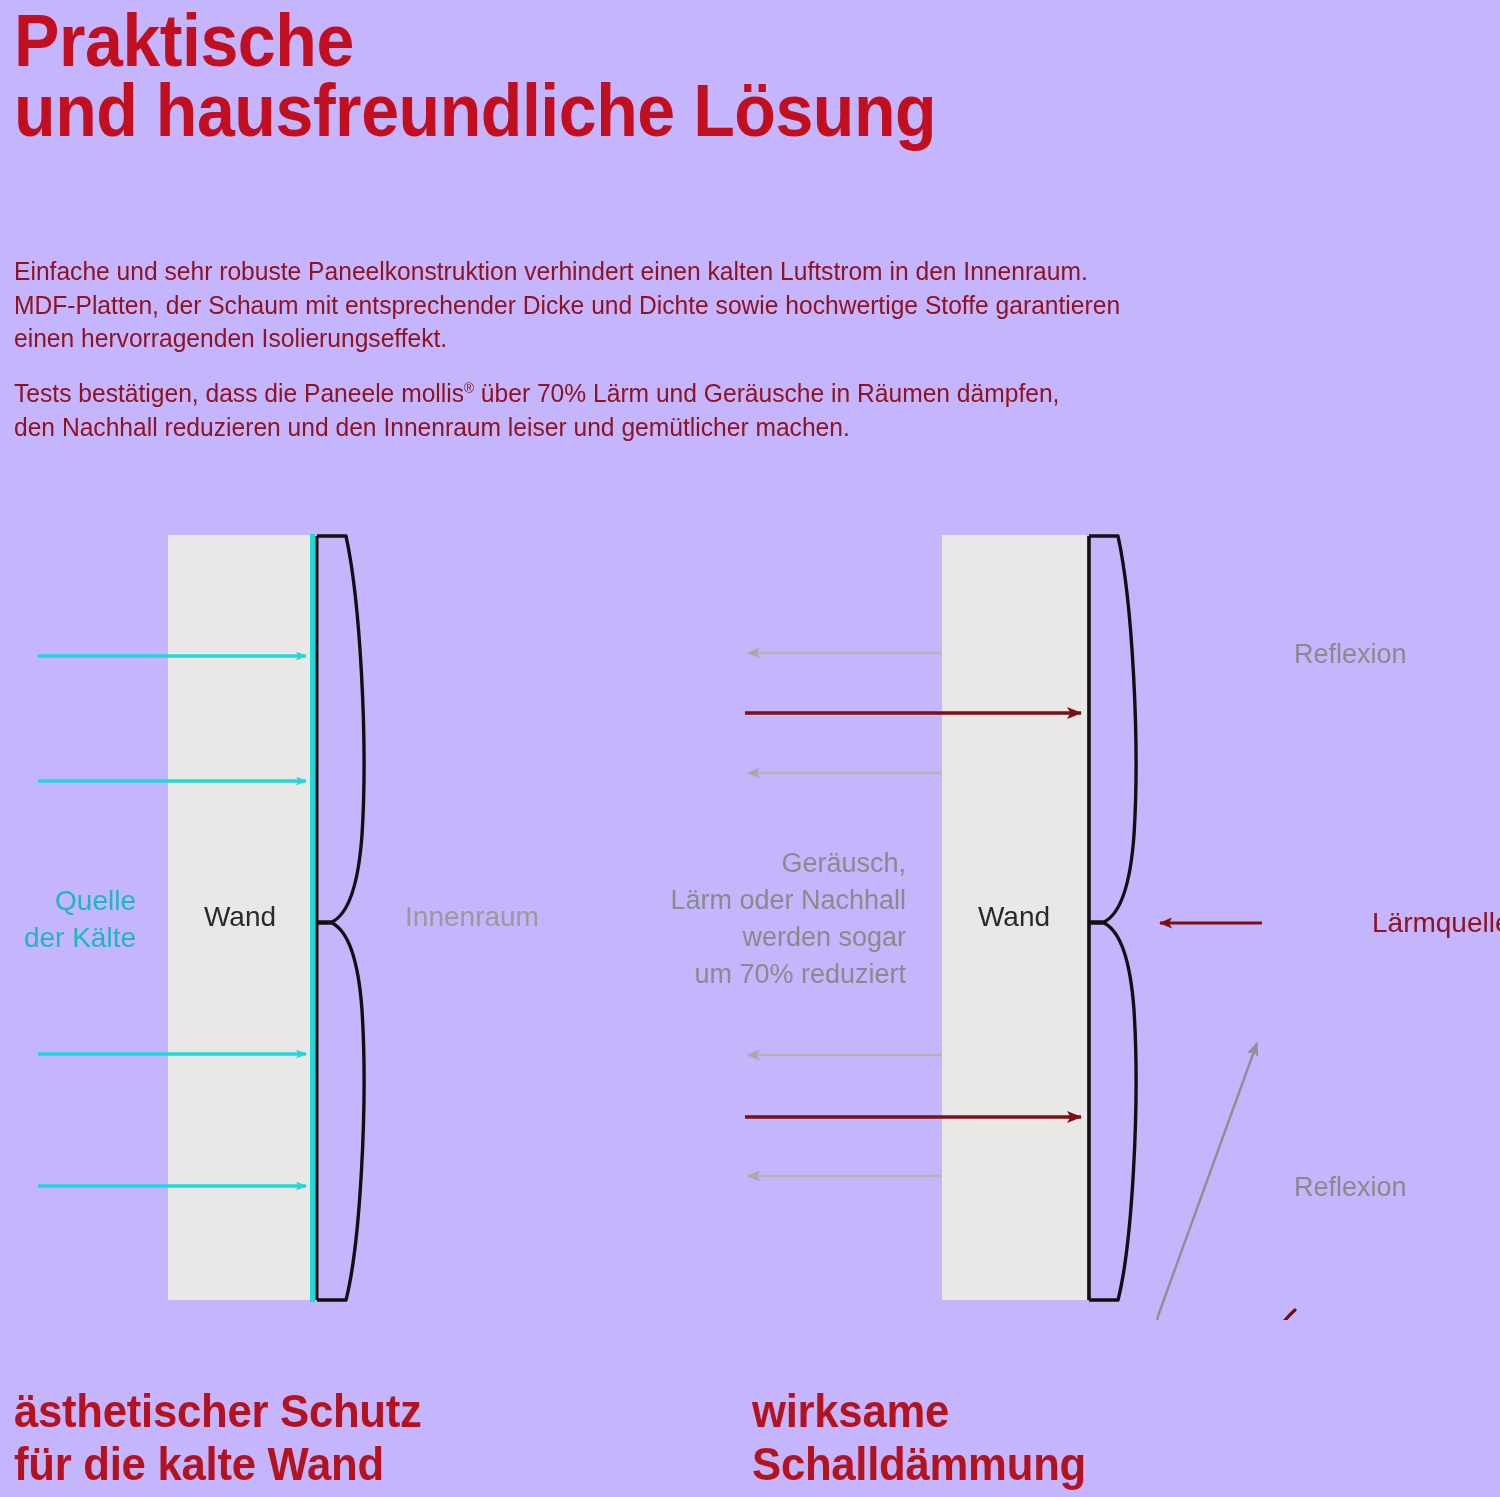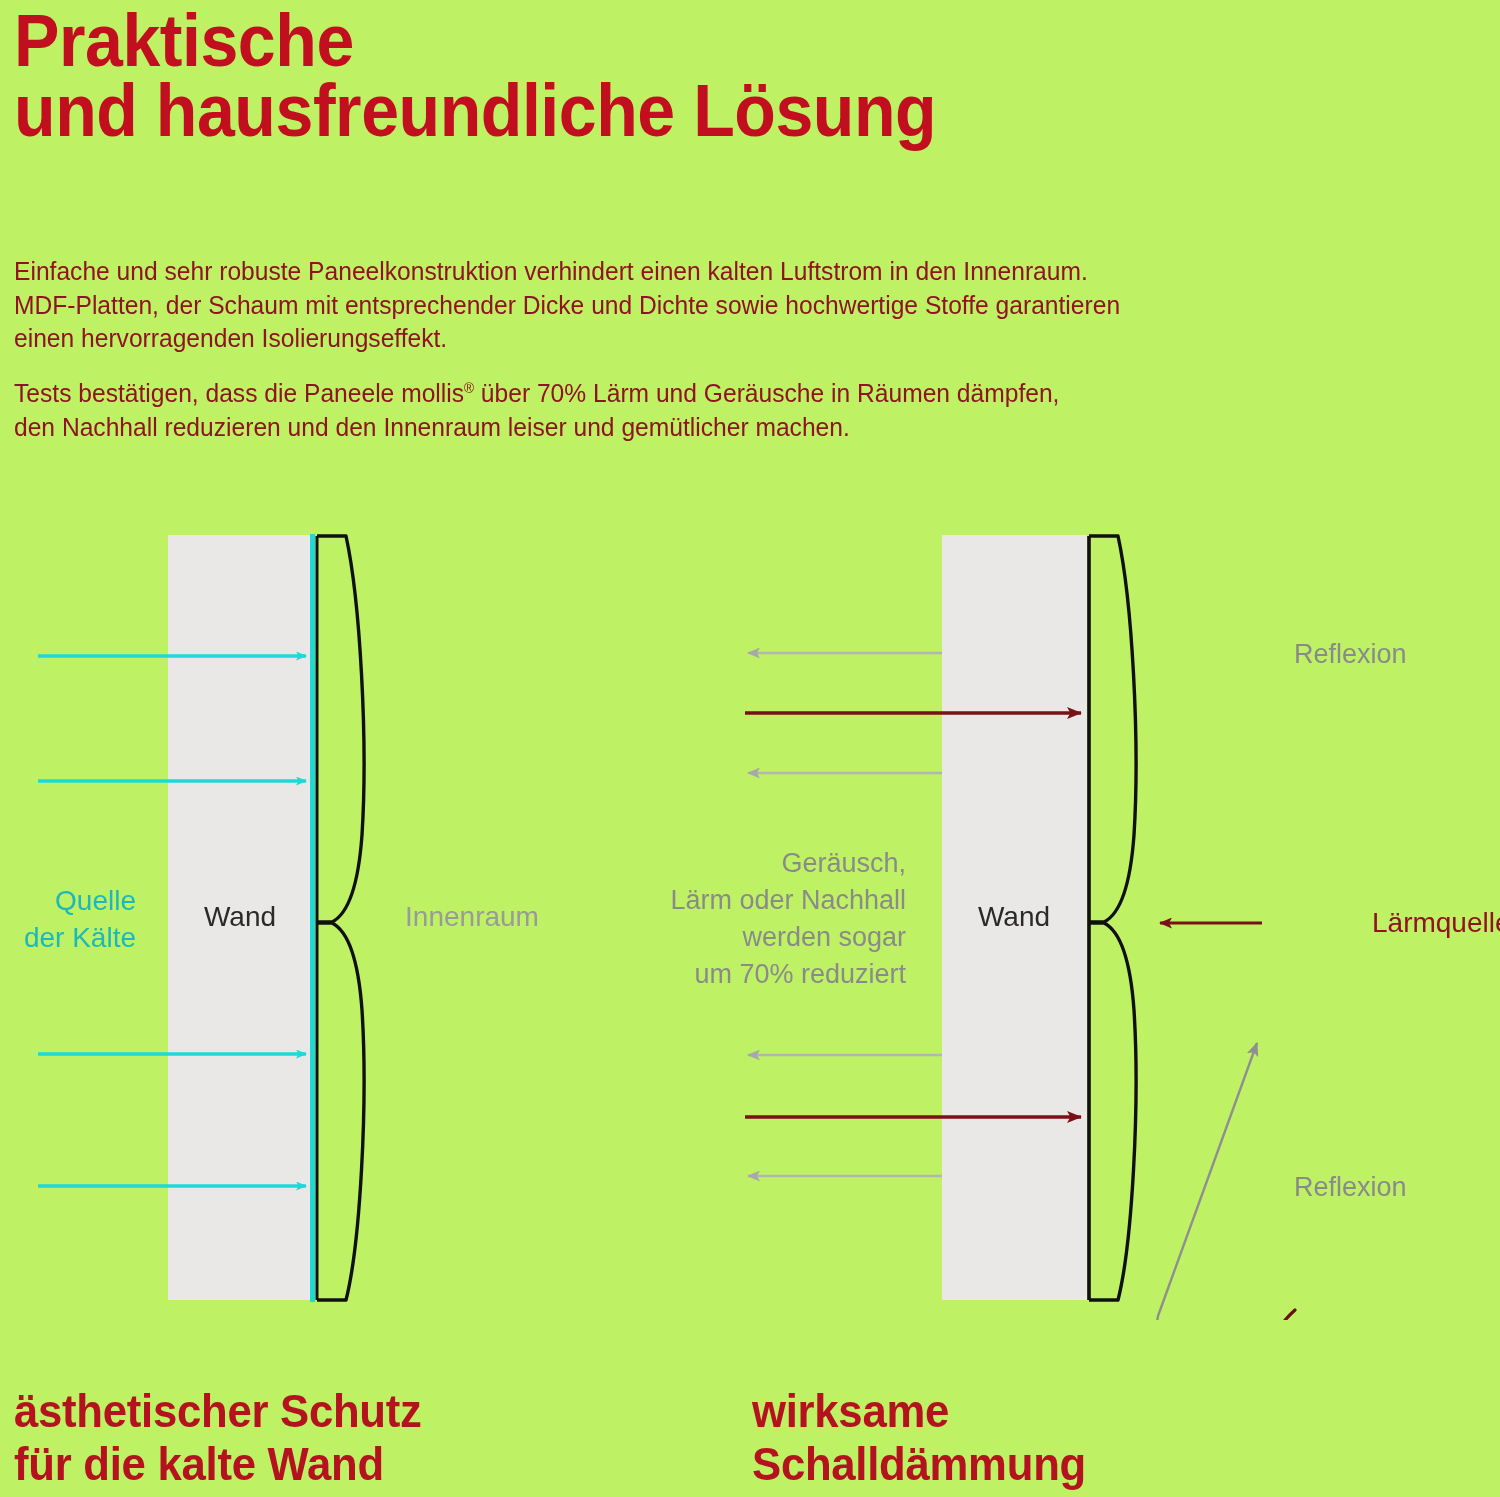--- a/index.html
+++ b/index.html
@@ -12,21 +12,21 @@
     height: 1497px;
     font-family: "Liberation Sans", sans-serif;
     color: #a41020;
     overflow: hidden;
     position: relative;
   }
   .page {
     position: relative;
     width: 1500px;
     height: 1497px;
-    background: #bef264;
+    background: #c4b5fd;
   }
 
   
   .headline {
     position: absolute;
     left: 14px;
     top: 6px;
     width: 1420px;
     color: #c10f1f;
     font-weight: bold;

